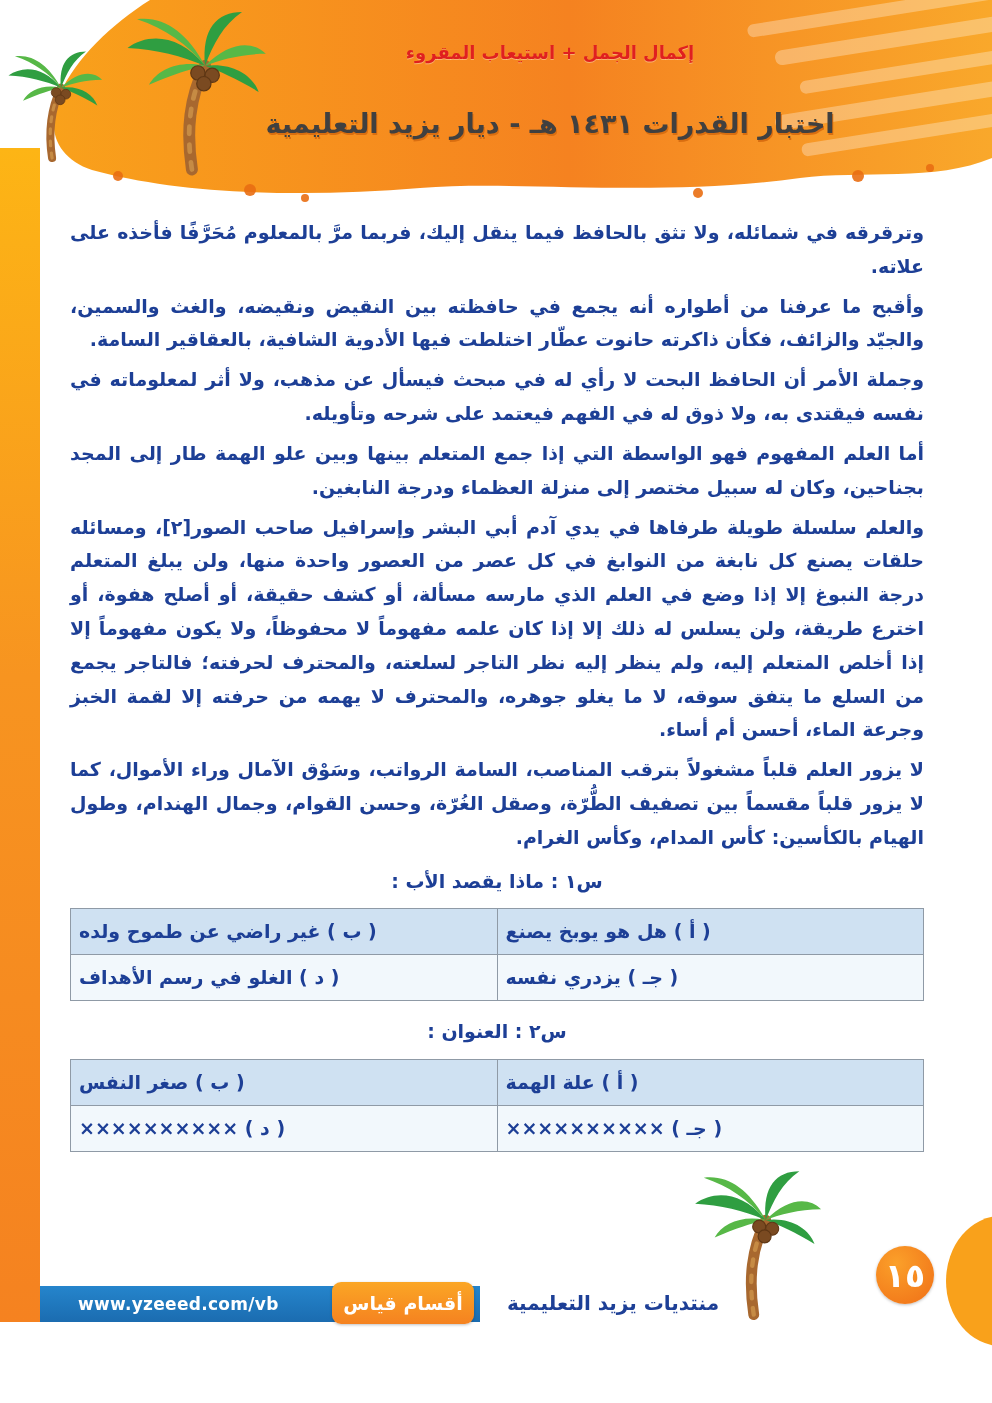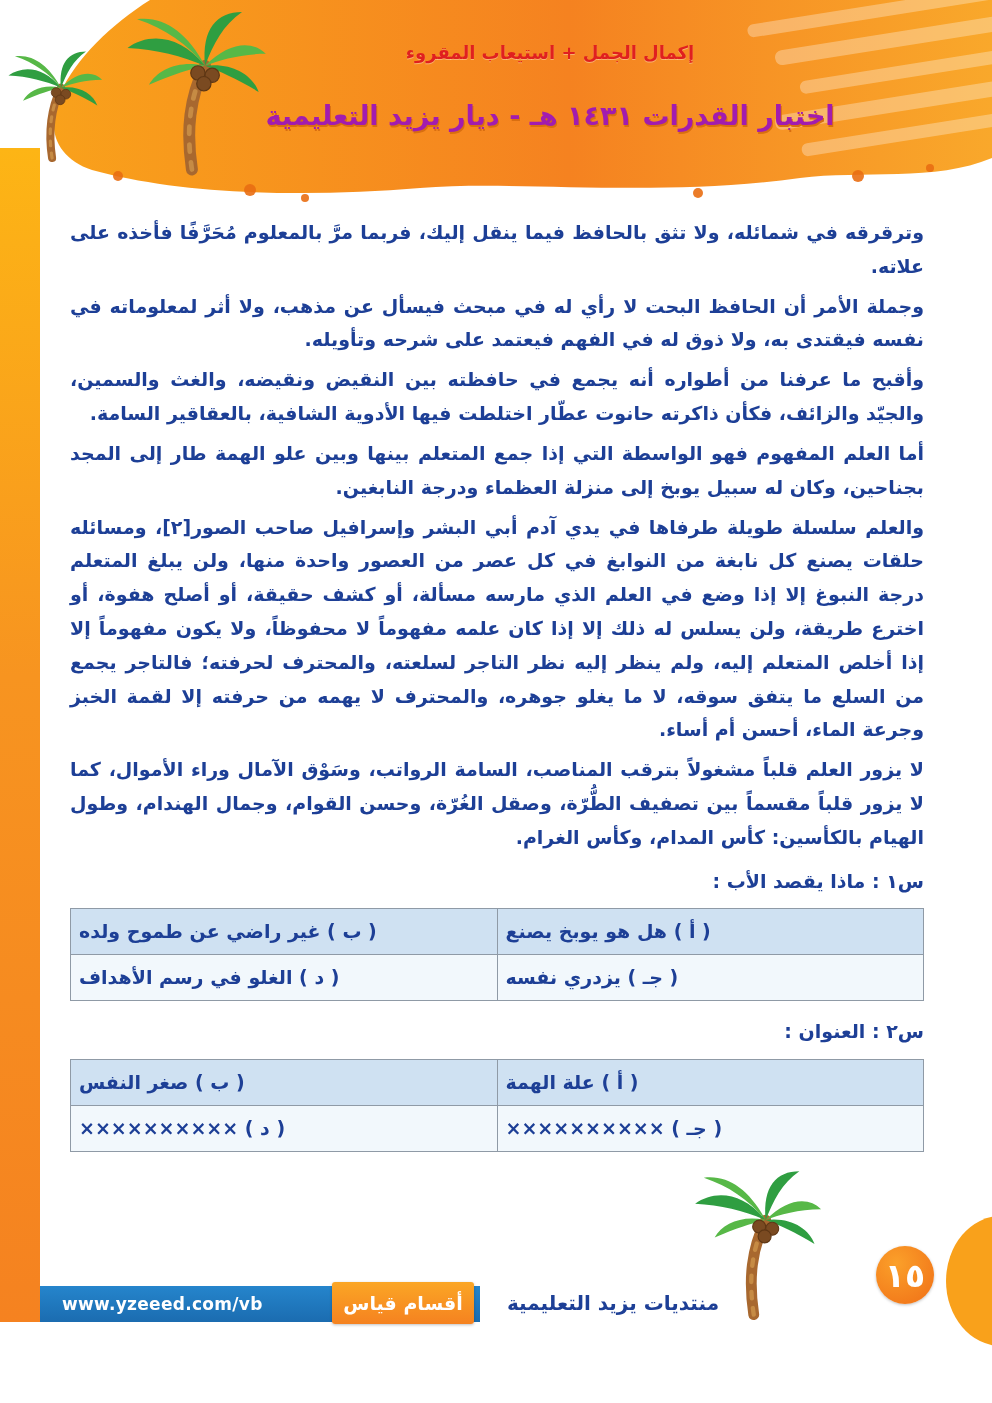--- a/index.html
+++ b/index.html
@@ -10,59 +10,59 @@
   }
   
   .header{position:absolute;top:0;left:0;width:992px;height:210px;}
   .header-art{position:absolute;top:0;left:0;}
   .h-title1{
     position:absolute;top:42px;left:270px;width:560px;text-align:center;
     direction:rtl;color:#e0201f;font-size:18px;font-weight:bold;
     text-shadow:0 1px 0 rgba(255,255,255,.35);
   }
   .h-title2{
-    position:absolute;top:100px;left:220px;width:660px;text-align:center;
-    direction:rtl;color:#a21caf;font-size:27px;font-weight:bold;
+    position:absolute;top:108px;left:220px;width:660px;text-align:center;
+    direction:rtl;color:#404040;font-size:27px;font-weight:bold;
     text-shadow:1px 2px 0 #d96e10;
   }
   
   .left-bar{
     position:absolute;left:0;top:148px;width:40px;height:1174px;
     background:linear-gradient(180deg,#fdb515,#f79420 45%,#f58220);
   }
   
   .content{
     position:absolute;top:216px;left:70px;width:854px;
     direction:rtl;color:#1d3f96;font-size:19px;font-weight:bold;
     line-height:1.78;text-align:justify;
   }
   .content p{margin:0 0 6px 0;}
-  .q-label{margin:10px 0 10px 0;text-align:right;}
+  .q-label{margin:10px 0 10px 0;text-align:center;}
   table.options{
     width:100%;border-collapse:collapse;margin:0 0 14px 0;table-layout:fixed;
   }
   table.options td{
     border:1px solid #8f9aa6;height:41px;text-align:left;vertical-align:middle;
     color:#1d3f96;font-size:19px;font-weight:bold;padding:2px 8px;
   }
   tr.row-a{background:#cfe1f2;}
   tr.row-b{background:#f2f8fc;}
   
   .footer-bluebar{
     position:absolute;left:40px;top:1286px;width:440px;height:36px;
     background:linear-gradient(180deg,#2585cc,#1b6cb0);
     display:flex;align-items:center;
   }
   .footer-website{
-    color:#ffffff;font-size:17px;font-weight:bold;padding-left:22px;
+    color:#ffffff;font-size:17px;font-weight:bold;padding-left:38px;
     letter-spacing:.3px;direction:ltr;
   }
   .footer-badge{
     position:absolute;left:332px;top:1282px;width:142px;height:42px;
-    background:linear-gradient(180deg,#fba625,#f58220);border-radius:3px;
+    background:linear-gradient(180deg,#fba625,#f58220);border-radius:9px;
     display:flex;align-items:center;justify-content:center;
     color:#ffffff;font-size:19px;font-weight:bold;direction:rtl;
     box-shadow:0 1px 3px rgba(0,0,0,.25);
   }
   .footer-forum{
     position:absolute;left:498px;top:1291px;width:230px;text-align:center;
     color:#1d3f96;font-size:20px;font-weight:bold;direction:rtl;
   }
   .footer-palm{position:absolute;left:672px;top:1168px;}
   .page-swoosh{
@@ -138,23 +138,23 @@
       </g>
     </svg>
     <div class="h-title1">إكمال الجمل + استيعاب المقروء</div>
     <div class="h-title2">اختبار القدرات ١٤٣١ هـ - ديار يزيد التعليمية</div>
   </div>
 
   <div class="left-bar"></div>
 
   <div class="content">
     <p>وترقرقه في شمائله، ولا تثق بالحافظ فيما ينقل إليك، فربما مرَّ بالمعلوم مُحَرَّفًا فأخذه على علاته.</p>
+    <p>وأقبح ما عرفنا من أطواره أنه يجمع في حافظته بين النقيض ونقيضه، والغث والسمين، والجيّد والزائف، فكأن ذاكرته حانوت عطّار اختلطت فيها الأدوية الشافية، بالعقاقير السامة.</p>
     <p>وجملة الأمر أن الحافظ البحت لا رأي له في مبحث فيسأل عن مذهب، ولا أثر لمعلوماته في نفسه فيقتدى به، ولا ذوق له في الفهم فيعتمد على شرحه وتأويله.</p>
-    <p>وأقبح ما عرفنا من أطواره أنه يجمع في حافظته بين النقيض ونقيضه، والغث والسمين، والجيّد والزائف، فكأن ذاكرته حانوت عطّار اختلطت فيها الأدوية الشافية، بالعقاقير السامة.</p>
-    <p>أما العلم المفهوم فهو الواسطة التي إذا جمع المتعلم بينها وبين علو الهمة طار إلى المجد بجناحين، وكان له سبيل يوبخ إلى منزلة العظماء ودرجة النابغين.</p>
+    <p>أما العلم المفهوم فهو الواسطة التي إذا جمع المتعلم بينها وبين علو الهمة طار إلى المجد بجناحين، وكان له سبيل مختصر إلى منزلة العظماء ودرجة النابغين.</p>
     <p>والعلم سلسلة طويلة طرفاها في يدي آدم أبي البشر وإسرافيل صاحب الصور[٢]، ومسائله حلقات يصنع كل نابغة من النوابغ في كل عصر من العصور واحدة منها، ولن يبلغ المتعلم درجة النبوغ إلا إذا وضع في العلم الذي مارسه مسألة، أو كشف حقيقة، أو أصلح هفوة، أو اخترع طريقة، ولن يسلس له ذلك إلا إذا كان علمه مفهوماً لا محفوظاً، ولا يكون مفهوماً إلا إذا أخلص المتعلم إليه، ولم ينظر إليه نظر التاجر لسلعته، والمحترف لحرفته؛ فالتاجر يجمع من السلع ما يتفق سوقه، لا ما يغلو جوهره، والمحترف لا يهمه من حرفته إلا لقمة الخبز وجرعة الماء، أحسن أم أساء.</p>
     <p>لا يزور العلم قلباً مشغولاً بترقب المناصب، السامة الرواتب، وسَوْق الآمال وراء الأموال، كما لا يزور قلباً مقسماً بين تصفيف الطُّرّة، وصقل الغُرّة، وحسن القوام، وجمال الهندام، وطول الهيام بالكأسين: كأس المدام، وكأس الغرام.</p>
 
     <div class="q-label">س١ : ماذا يقصد الأب :</div>
     <table class="options">
       <tbody>
           <tr class="row-a">
         <td>( أ ) هل هو يوبخ يصنع</td>
         <td>( ب ) غير راضي عن طموح ولده</td>
       </tr>

